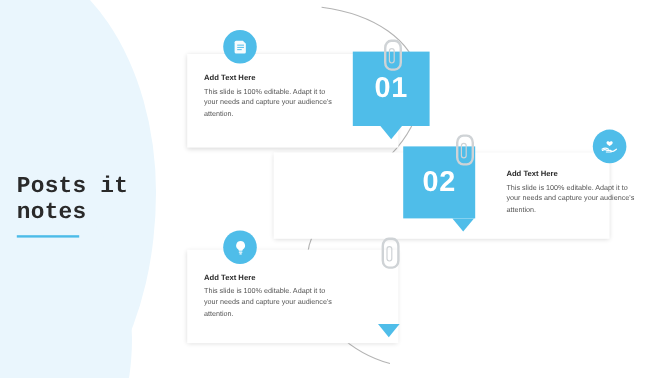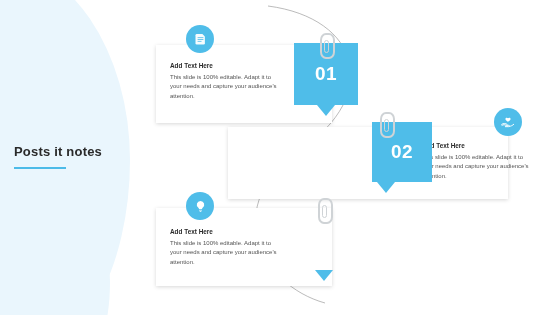--- a/index.html
+++ b/index.html
@@ -40,25 +40,26 @@
     border-radius: 0 60% 20% 0 / 0 60% 40% 0;
   }
   
   .title-wrap {
     position: absolute;
     left: 14px;
     top: 145px;
     width: 135px;
   }
   .title {
-    font-size: 13px;
+    font-size: 19px;
     font-weight: bold;
     color: #2a2a2a;
     letter-spacing: 0.2px;
     line-height: 1.15;
+    font-family: Liberation Mono, monospace;
   }
   .title-rule {
     margin-top: 7px;
     width: 52px;
     height: 2px;
     background: #4cbbe8;
   }
 
   
   .curve {
@@ -97,21 +98,21 @@
     position: absolute;
     background: #4fbde9;
   }
   .numblock .num {
     position: absolute;
     left: 0; right: 0;
     top: 50%;
     transform: translateY(-50%);
     text-align: center;
     color: #ffffff;
-    font-size: 19px;
+    font-size: 24px;
     font-weight: bold;
     letter-spacing: 0.5px;
   }
   
   .notch {
     position: absolute;
     width: 0;
     height: 0;
     border-left: 9px solid transparent;
     border-right: 9px solid transparent;
@@ -185,21 +186,21 @@
       <path d="M8 9h8M8 12h8M8 15h5" stroke="#4fbde9" stroke-width="1.3" stroke-linecap="round"></path>
     </svg>
   </div>
 
   <div class="card" style="left:228px; top:127px; width:280px; height:72px;"></div>
   <div class="card-text" style="left:422px; top:142px; width:108px;">
     <p class="card-head">Add Text Here</p>
     <p class="card-body">This slide is 100% editable. Adapt it to your needs and capture your audience's attention.</p>
   </div>
 
-  <div class="numblock" style="left:372px; top:122px; width:60px; height:60px;">
+  <div class="numblock" style="left:336px; top:122px; width:60px; height:60px;">
     <div class="num">02</div>
   </div>
   <div class="notch" style="left:377px; top:182px;"></div>
   <div class="clip" style="left:380px; top:112px;"></div>
 
   <div class="badge" style="left:494px; top:108px;">
     <svg width="16" height="16" viewBox="0 0 24 24">
       <path d="M12 6.5c-1-1.6-3.6-1.3-3.9.7-.25 1.7 2.1 3.2 3.9 4.3 1.8-1.1 4.15-2.6 3.9-4.3-.3-2-2.9-2.3-3.9-.7z" fill="#ffffff"></path>
       <path d="M3 17c2-1.2 4-1.2 6 0h4c1.4 0 1.4 2 0 2H8" fill="none" stroke="#ffffff" stroke-width="1.5" stroke-linecap="round"></path>
       <path d="M2.5 15.5c2.6-1.8 5.6-1.8 8.2 0" fill="none" stroke="#ffffff" stroke-width="1.4" stroke-linecap="round"></path>

